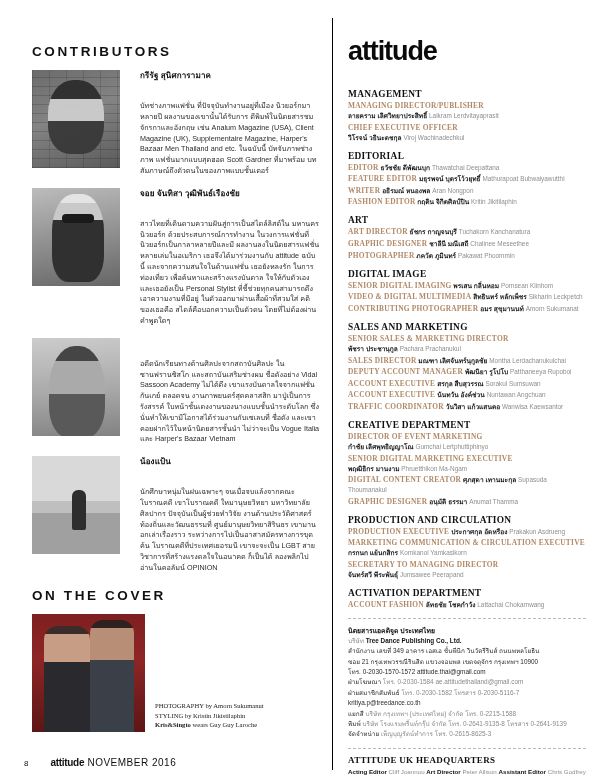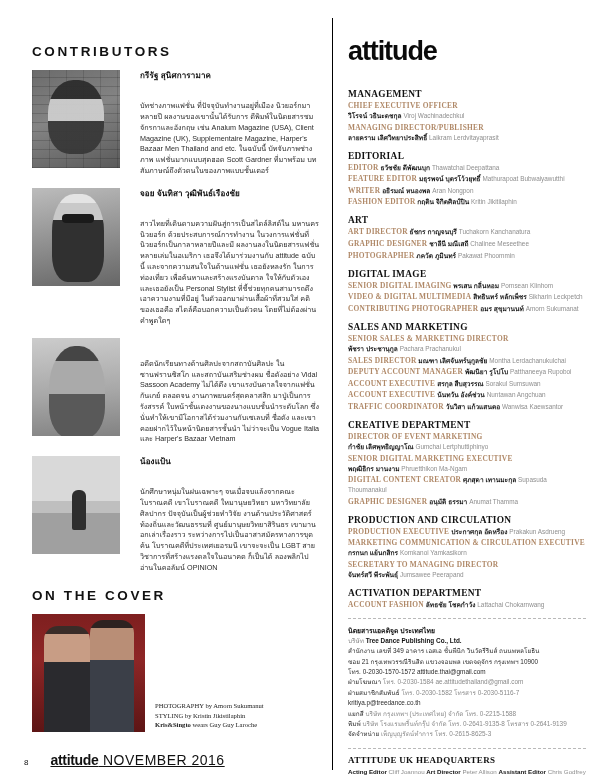--- a/index.html
+++ b/index.html
@@ -74,21 +74,21 @@
     background: linear-gradient(180deg,#3a2c28 0 8%,#c89d85 8% 34%,#2a2a2e 34% 100%); border-radius: 14px 14px 0 0; }
   .cover-photo .m2 { left: 58px; width: 44px; height: 112px;
     background: linear-gradient(180deg,#2d2220 0 7%,#b98e76 7% 36%,#3b3f48 36% 100%); border-radius: 13px 13px 0 0; }
   .cover-credits { font-size: 6.6px; line-height: 1.45; color: #1a1a1a;
     font-family: "Liberation Serif", serif; padding-bottom: 2px; }
   .cover-credits .bold { font-weight: bold; }
 
   
   .footer { position: absolute; left: 24px; bottom: 12px; display: flex; align-items: baseline; gap: 22px; }
   .footer .pg { font-size: 8px; color: #111; }
-  .footer .ftxt { font-size: 14px; color: #111; letter-spacing: .5px; text-decoration: underline; }
+  .footer .ftxt { font-size: 10px; color: #111; letter-spacing: .5px; }
   .footer .ftxt b { font-weight: bold; letter-spacing: -.3px; }
 
   
   .right { position: absolute; left: 348px; top: 38px; width: 238px; }
   .logo {
     font-weight: bold; font-size: 27px; letter-spacing: -1.1px; color: #0a0a0a;
     line-height: 1; margin-bottom: 24px;
   }
   .mast-group { margin-bottom: 8px; }
   .mast-title {
@@ -185,22 +185,22 @@
     </span>
   </div>
 
   <div class="right">
 
     <div class="logo">attitude</div>
 
     <div id="mast-groups">
         <div class="mast-group">
           <div class="mast-title">MANAGEMENT</div>
+          <div class="mast-line"><span class="role">MANAGING DIRECTOR/PUBLISHER</span><br><span class="th">ลายคราม เลิศวิทยาประสิทธิ์</span> <span class="en">Laikram Lerdvitayaprasit</span></div>
           <div class="mast-line"><span class="role">CHIEF EXECUTIVE OFFICER</span><br><span class="th">วิโรจน์ วธินะดชกุล</span> <span class="en">Viroj Wachinadechkul</span></div>
-          <div class="mast-line"><span class="role">MANAGING DIRECTOR/PUBLISHER</span><br><span class="th">ลายคราม เลิศวิทยาประสิทธิ์</span> <span class="en">Laikram Lerdvitayaprasit</span></div>
         </div>
         <div class="mast-group">
           <div class="mast-title">EDITORIAL</div>
           <div class="mast-line"><span class="role">EDITOR</span> <span class="th">ธวัชชัย ดีพัฒนบุก</span> <span class="en">Thawatchai Deepattana</span></div>
           <div class="mast-line"><span class="role">FEATURE EDITOR</span> <span class="th">มธุรพจน์ บุตรโว้วยุทธิ์</span> <span class="en">Mathurapoat Bubwaiyawutthi</span></div>
           <div class="mast-line"><span class="role">WRITER</span> <span class="th">อธิรมณ์ หนองพล</span> <span class="en">Aran Nongpon</span></div>
           <div class="mast-line"><span class="role">FASHION EDITOR</span> <span class="th">กฤติน จิกิตศิลป์ปิน</span> <span class="en">Kritin Jikitilaphin</span></div>
         </div>
         <div class="mast-group">
           <div class="mast-title">ART</div>

